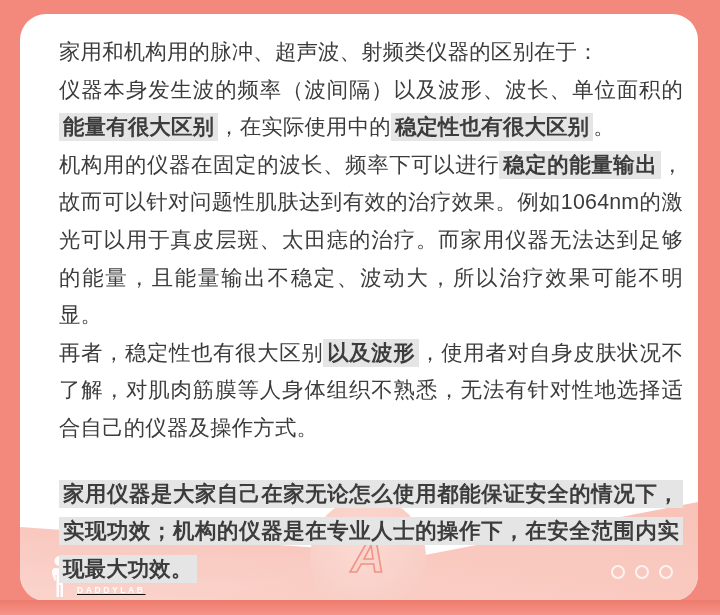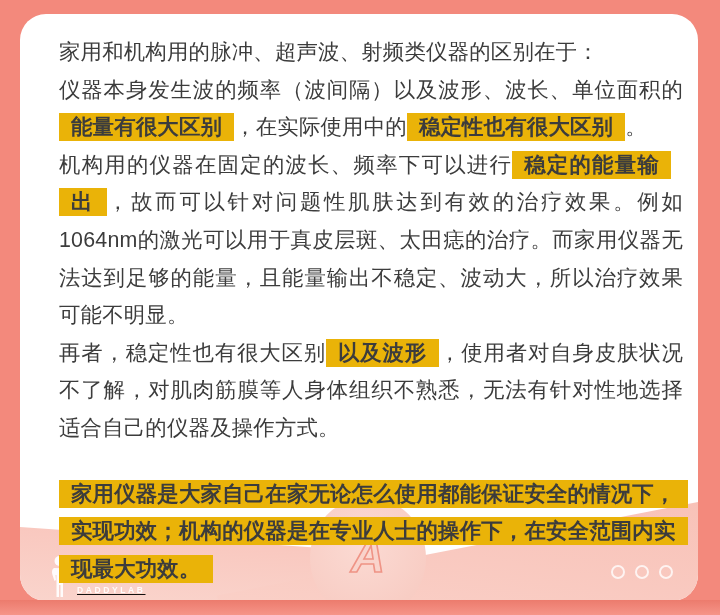--- a/index.html
+++ b/index.html
@@ -18,21 +18,21 @@
     background: #FFFFFF; border-radius: 26px; overflow: hidden;
   }
   .text-block {
     position: absolute; left: 39px; top: 20px; width: 624px;
     font-size: 21.4px; line-height: 37.6px; color: #3C3C3C;
     text-align: justify; letter-spacing: 0.2px;
   }
   .text-block p { margin: 0; }
   .text-block p.emphasis { margin-top: 28px; font-weight: 700; }
   .seg-bold { font-weight: 700; }
-  .seg-hl { background: #eab308; padding: 2px 12px; box-decoration-break: clone; -webkit-box-decoration-break: clone; }
+  .seg-hl { background: #e5e5e5; padding: 2px 4px; box-decoration-break: clone; -webkit-box-decoration-break: clone; }
   
   .band-left {
     position: absolute; left: 0; top: 513px; width: 500px; height: 90px;
     background: linear-gradient(180deg, #F9C8BF 0%, #FAD7CF 100%);
     transform: rotate(4deg); transform-origin: left top;
   }
   .band-right {
     position: absolute; right: 0; top: 488px; width: 490px; height: 120px;
     background: linear-gradient(200deg, #F8C2B8 0%, #FBD8D0 100%);
     transform: rotate(-11deg); transform-origin: right top;

